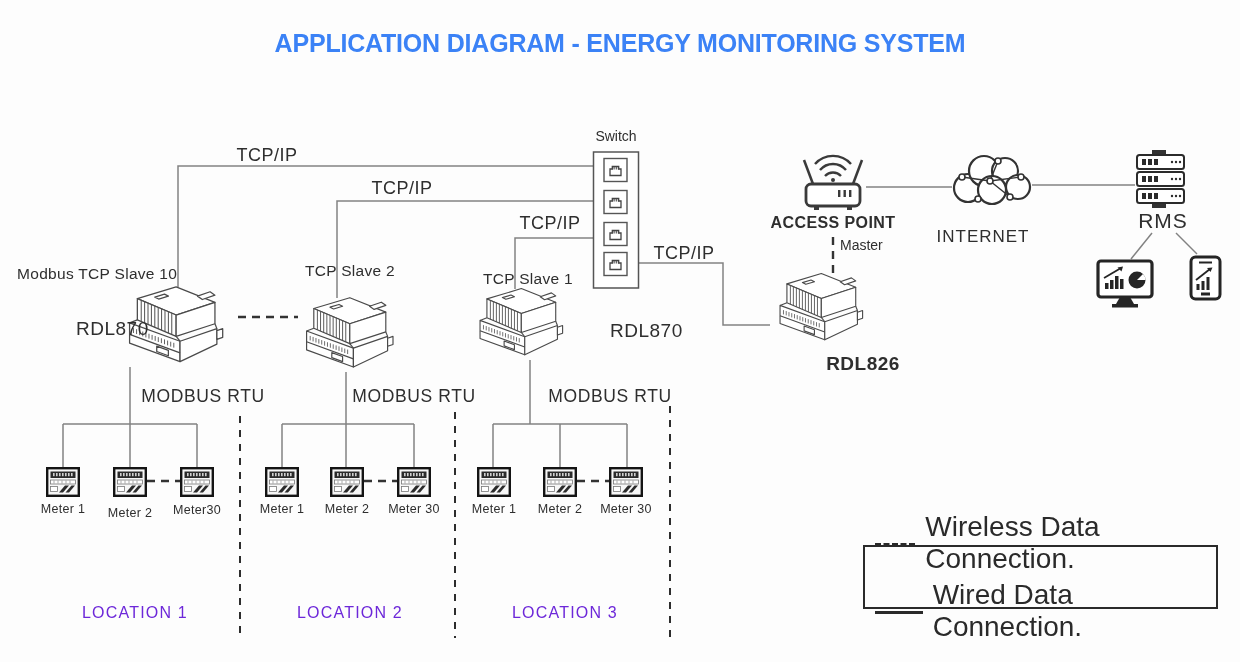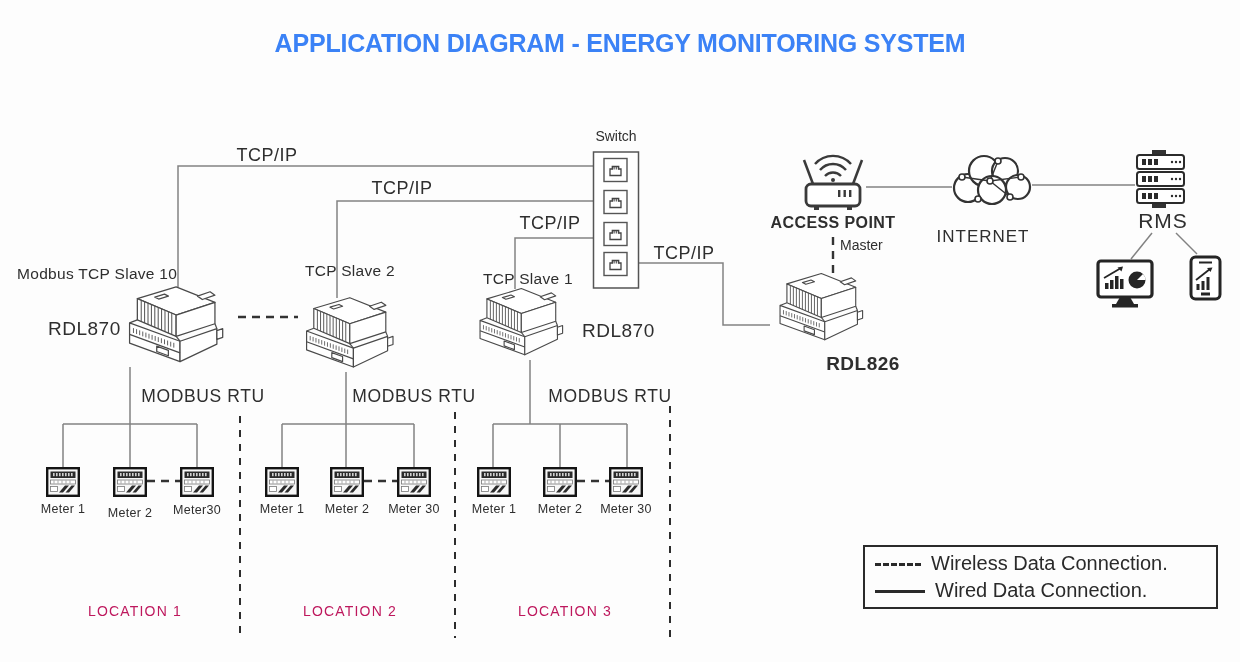--- a/index.html
+++ b/index.html
@@ -6,36 +6,36 @@
   #stage{position:relative;width:1240px;height:662px;background:#fdfdfd;overflow:hidden;
          font-family:"Liberation Sans",sans-serif;}
   #diagram-svg{position:absolute;left:0;top:0;}
   .lbl{position:absolute;color:#2e2e2e;white-space:nowrap;line-height:1.1;}
   .c{transform:translateX(-50%);}
   .title{left:0;right:0;top:30px;text-align:center;font-size:25px;font-weight:bold;
          color:#3b82f6;letter-spacing:-0.2px;}
   .small{font-size:14px;}
   .tcpip{font-size:18px;letter-spacing:0.5px;}
   .slave{font-size:15.5px;letter-spacing:0.3px;}
-  .model{font-size:19px;letter-spacing:0.5px;}
+  .model{font-size:19px;letter-spacing:0.5px;margin-left:28px;}
   .model-b{font-size:19px;font-weight:bold;letter-spacing:0.5px;margin-left:32px;}
   .bus{font-size:17.5px;letter-spacing:0.6px;}
   .node{font-size:17px;letter-spacing:1px;}
   .ap{font-size:16px;font-weight:bold;letter-spacing:0.4px;}
   .rms{font-size:21px;letter-spacing:1px;}
   .meter{font-size:12.5px;letter-spacing:0.3px;}
-  .loc{font-size:14px;letter-spacing:1.2px;color:#be185d;}
+  .loc{font-size:16px;letter-spacing:1.2px;color:#6d28d9;}
   #legend{position:absolute;left:863px;top:545px;width:355px;height:64px;
           border:2px solid #2a2a2a;display:flex;flex-direction:column;
           justify-content:center;gap:4px;padding-left:10px;box-sizing:border-box;}
   .legend-row{display:flex;align-items:center;gap:10px;}
   .sample{height:0;margin-top:2px;}
   .sample.dashed{width:46px;border-top:3px dashed #2a2a2a;}
   .sample.solid{width:50px;border-top:3px solid #2a2a2a;}
-  .legend-text{font-size:20px;color:#2a2a2a;}
+  .legend-text{font-size:28px;color:#2a2a2a;}
 </style>
 </head>
 <body>
 
 <div id="stage">
 
 <svg id="diagram-svg" width="1240" height="662" viewBox="0 0 1240 662">
   <defs>
 
     <g id="rdl-device" stroke="#4a4a4a" stroke-width="1.3" fill="#fff" stroke-linejoin="round">

